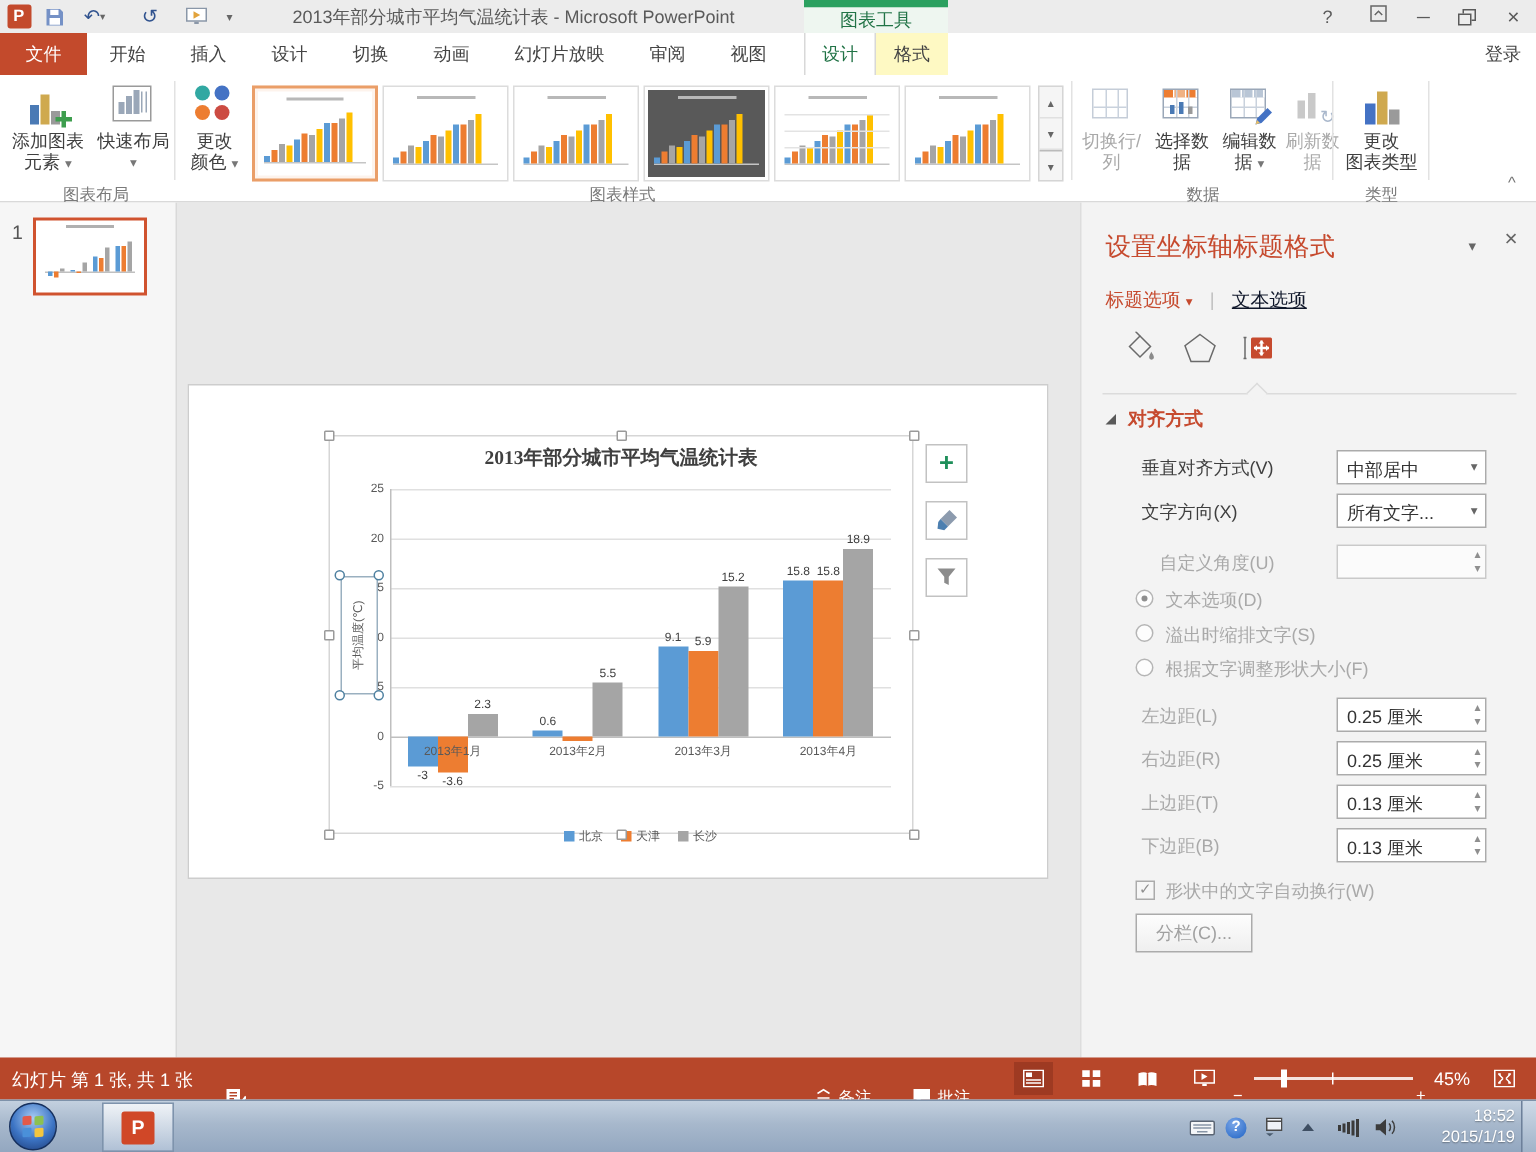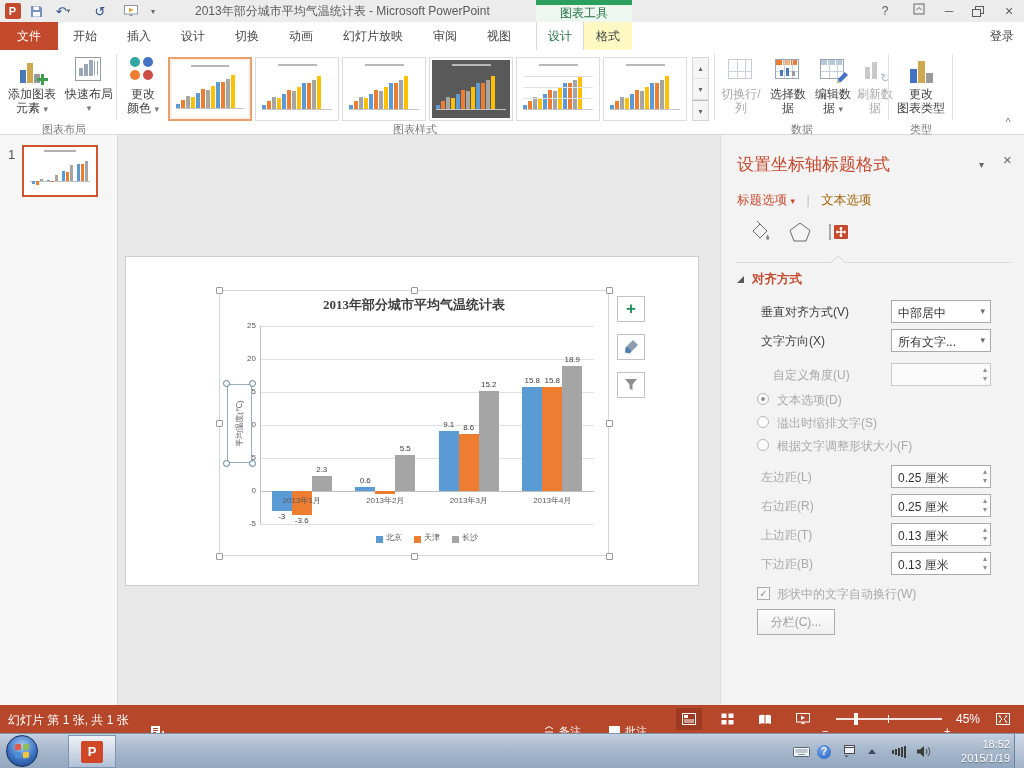--- a/index.html
+++ b/index.html
@@ -75,38 +75,38 @@
 #chart-frame{position:absolute;left:93px;top:33px;width:390px;height:266px;border:1px solid #d6d6d6;background:#fff;}
 #chart-title{position:absolute;left:0;top:5px;width:100%;text-align:center;font-family:"Liberation Serif","DejaVu Serif",serif;font-weight:bold;font-size:13px;color:#3f3f3f;}
 .gridline{position:absolute;height:1px;background:#e0e0e0;}
 .gridline.zero{background:#bfbfbf;}
 .yaxisline{position:absolute;width:1px;background:#bfbfbf;}
 .ytick{position:absolute;text-align:right;font-size:8px;color:#595959;}
 .catlabel{position:absolute;text-align:center;font-size:8px;color:#595959;z-index:5;}
 .bar{position:absolute;z-index:2;}
 .datalabel{position:absolute;text-align:center;font-size:8px;color:#404040;z-index:4;}
 .legend{position:absolute;display:flex;justify-content:center;gap:12px;font-size:8px;color:#595959;}
-.lgitem{display:flex;align-items:flex-end;gap:3px;}
+.lgitem{display:flex;align-items:center;gap:3px;margin-top:20px;}
 .lgswatch{width:7px;height:7px;}
 .fh{position:absolute;width:7px;height:7px;background:#fff;border:1px solid #9a9a9a;border-radius:1px;z-index:6;}
 #ytitle-box{position:absolute;left:7px;top:93px;width:25px;height:79px;border:1px solid #9ab0c0;background:#fff;z-index:6;display:flex;align-items:center;justify-content:center;}
 #ytitle-text{transform:rotate(-90deg);white-space:nowrap;font-size:8px;color:#595959;}
 .th{position:absolute;width:7px;height:7px;border-radius:50%;background:#fff;border:1px solid #4e80a0;z-index:7;}
 .chartbtn{position:absolute;width:28px;height:26px;background:#fff;border:1px solid #c2c2c2;display:flex;align-items:center;justify-content:center;}
 
 
 #pane{position:absolute;left:720px;top:0;width:304px;height:570px;background:#f3f3f3;border-left:1px solid #ddd;}
 #pane-title{position:absolute;left:16px;top:18px;font-size:17px;color:#c64a2e;}
 #pane-dd{position:absolute;left:258px;top:24px;font-size:10px;color:#666;}
 #pane-close{position:absolute;left:282px;top:16px;font-size:15px;color:#666;}
 #pane-tabs{position:absolute;left:16px;top:57px;font-size:12.5px;}
 #tab-title-options{color:#c64a2e;}
 #tab-title-options .dd{font-size:9px;}
 #pane-tab-sep{color:#c0c0c0;margin:0 8px;}
-#tab-text-options{color:#a16207;}
+#tab-text-options{color:#0f172a;text-decoration:underline;}
 .paneicon{position:absolute;top:84px;width:30px;height:26px;display:flex;align-items:center;justify-content:center;}
 #pane-divider{position:absolute;left:14px;top:127px;width:276px;height:1px;background:#dbdbdb;}
 #pane-caret{position:absolute;left:112px;top:122px;width:10px;height:10px;background:#f3f3f3;border-left:1px solid #dbdbdb;border-top:1px solid #dbdbdb;transform:rotate(45deg);}
 #sec-align{position:absolute;left:16px;top:136px;font-size:12.5px;font-weight:bold;color:#c64a2e;}
 #sec-align .tri{display:inline-block;width:0;height:0;border-bottom:7px solid #595959;border-left:7px solid transparent;margin-right:8px;}
 .prow{position:absolute;left:0;width:304px;height:24px;}
 .plabel{position:absolute;left:40px;top:4px;font-size:12px;}
 .plabel.sub{left:52px;}
 .en{color:#3f3f3f;}
 .dis{color:#a9a9a9;}
@@ -509,21 +509,21 @@
           <div class="catlabel" style="left: 131.25px; top: 204px; width: 68px;">2013年2月</div>
           <div class="bar" style="left: 135.25px; top: 196.04px; width: 20px; height: 3.96px; background: rgb(91, 155, 213);"></div>
           <div class="datalabel" style="left: 127.25px; top: 185.04px; width: 36px;">0.6</div>
           <div class="bar" style="left: 155.25px; top: 200px; width: 20px; height: 2.64px; background: rgb(237, 125, 49);"></div>
           <div class="bar" style="left: 175.25px; top: 163.7px; width: 20px; height: 36.3px; background: rgb(165, 165, 165);"></div>
           <div class="datalabel" style="left: 167.25px; top: 152.7px; width: 36px;">5.5</div>
           <div class="catlabel" style="left: 214.75px; top: 204px; width: 68px;">2013年3月</div>
           <div class="bar" style="left: 218.75px; top: 139.94px; width: 20px; height: 60.06px; background: rgb(91, 155, 213);"></div>
           <div class="datalabel" style="left: 210.75px; top: 128.94px; width: 36px;">9.1</div>
           <div class="bar" style="left: 238.75px; top: 143.24px; width: 20px; height: 56.76px; background: rgb(237, 125, 49);"></div>
-          <div class="datalabel" style="left: 230.75px; top: 132.24px; width: 36px;">8.6</div>
+          <div class="datalabel" style="left: 230.75px; top: 132.24px; width: 36px;">5.9</div>
           <div class="bar" style="left: 258.75px; top: 99.68px; width: 20px; height: 100.32px; background: rgb(165, 165, 165);"></div>
           <div class="datalabel" style="left: 250.75px; top: 88.68px; width: 36px;">15.2</div>
           <div class="catlabel" style="left: 298.25px; top: 204px; width: 68px;">2013年4月</div>
           <div class="bar" style="left: 302.25px; top: 95.72px; width: 20px; height: 104.28px; background: rgb(91, 155, 213);"></div>
           <div class="datalabel" style="left: 294.25px; top: 84.72px; width: 36px;">15.8</div>
           <div class="bar" style="left: 322.25px; top: 95.72px; width: 20px; height: 104.28px; background: rgb(237, 125, 49);"></div>
           <div class="datalabel" style="left: 314.25px; top: 84.72px; width: 36px;">15.8</div>
           <div class="bar" style="left: 342.25px; top: 75.26px; width: 20px; height: 124.74px; background: rgb(165, 165, 165);"></div>
           <div class="datalabel" style="left: 334.25px; top: 64.26px; width: 36px;">18.9</div>
           <div class="legend" style="left: 40px; top: 241px; width: 334px;">

